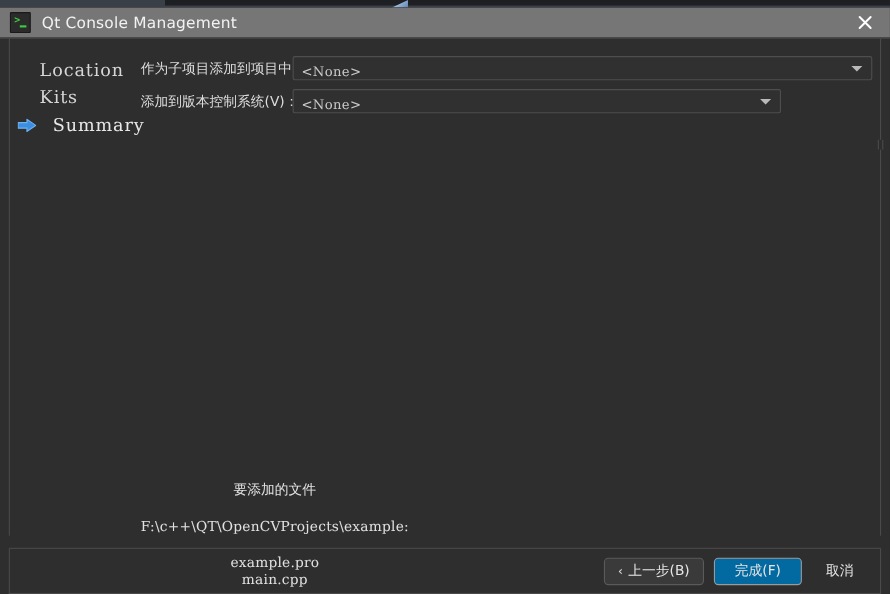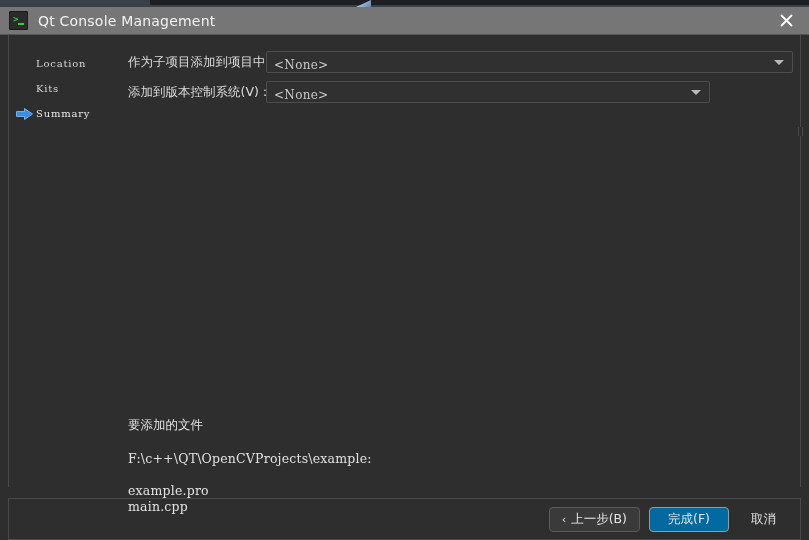--- a/index.html
+++ b/index.html
@@ -149,26 +149,26 @@
   }
   .sidebar-arrow {
     width: 24px;
     flex: none;
     display: flex;
     align-items: center;
     justify-content: center;
   }
   .sidebar-label {
     color: #d6d6d6;
-    font-size: 10px;
+    font-size: 16px;
     font-family: "DejaVu Serif", serif;
     letter-spacing: .8px;
     white-space: nowrap;
   }
-  .sidebar-item.active .sidebar-label { color: #e8e8e8; }
+  .sidebar-item.active .sidebar-label { color: #e8e8e8; margin-left: 12px; }
 
   
   #main-panel {
     position: absolute;
     left: 128px; top: 16px;
     right: 16px;
   }
   #page-title {
     color: #e9e9e9;
     font-size: 17px;
@@ -242,21 +242,22 @@
     letter-spacing: .3px;
     cursor: pointer;
     padding: 0 8px;
     white-space: nowrap;
   }
 
   
   #files-summary {
     position: absolute;
     left: 128px;
-    top: 382px;
+    top: 402px;
+    text-align: center;
   }
   #files-heading {
     color: #e2e2e2;
     font-size: 12.5px;
     font-family: "DejaVu Sans", sans-serif;
     margin-bottom: 17px;
     white-space: nowrap;
   }
   #files-path {
     color: #e2e2e2;

